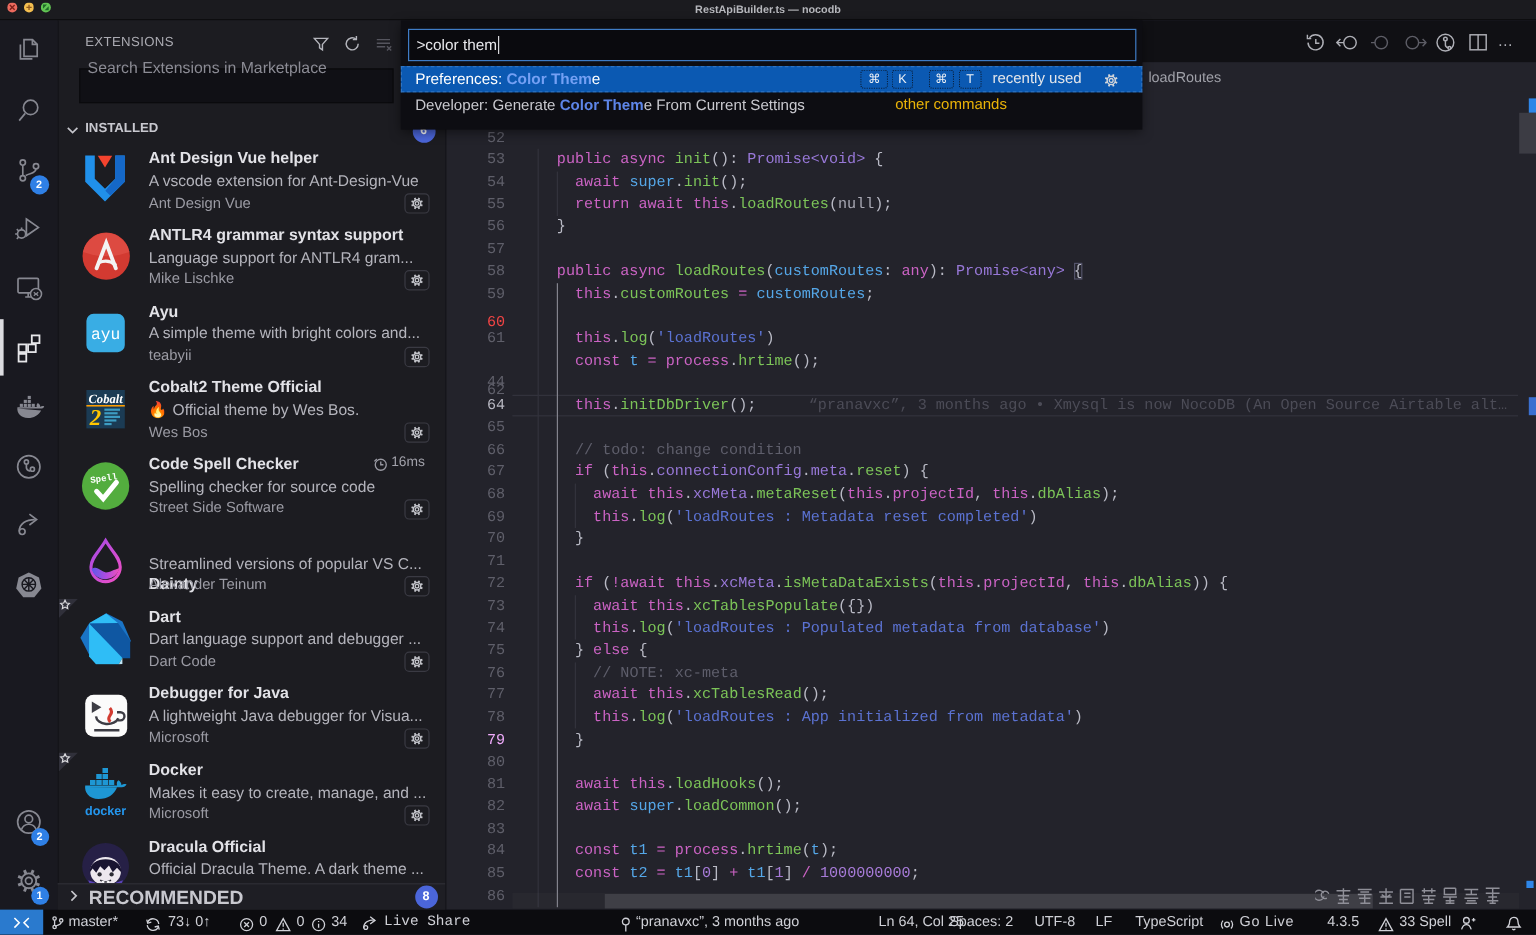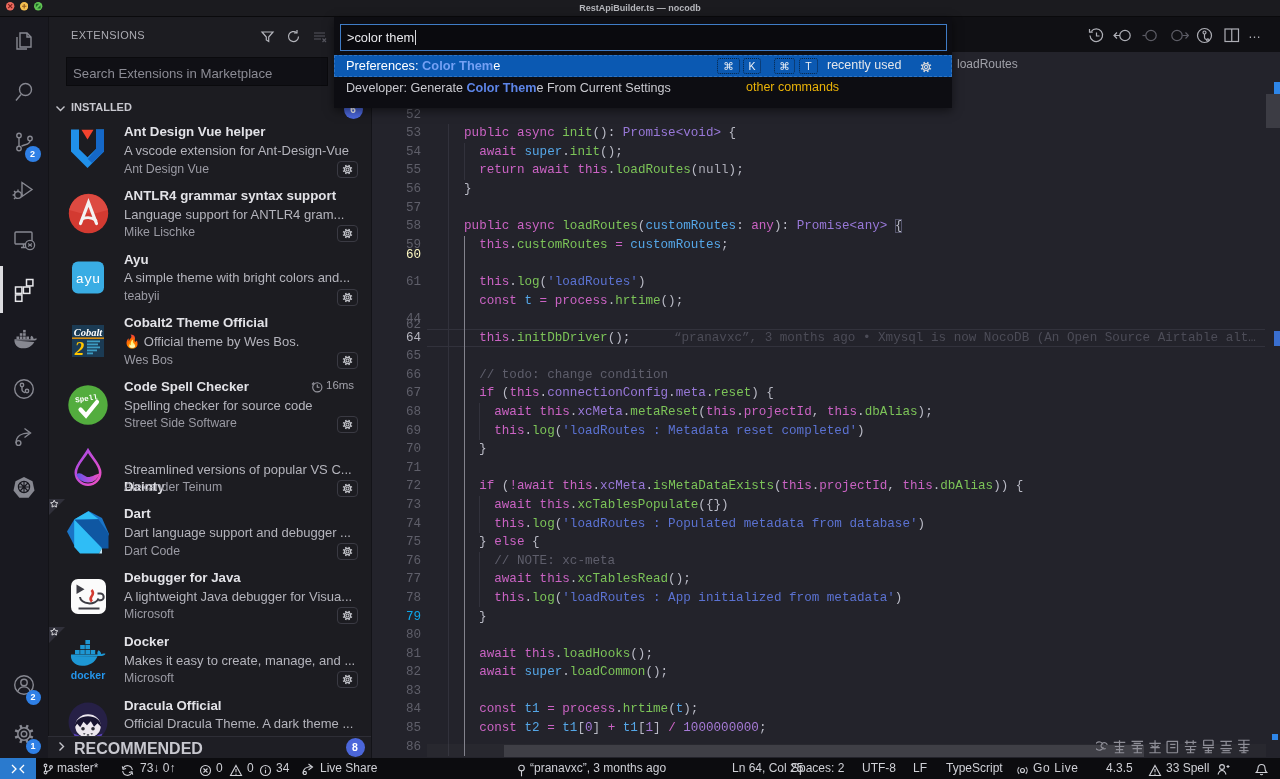--- a/index.html
+++ b/index.html
@@ -117,21 +117,21 @@
     </svg>
 <svg class="abs" style="left:286px;top:29px" width="15" height="15" viewBox="0 0 15 15">
       <path d="M12.5 7.5 a5 5 0 1 1 -1.8 -3.8" stroke="#b4b5bc" fill="none" stroke-width="1.2"></path>
       <path d="M11 1 v3 h-3" stroke="#b4b5bc" fill="none" stroke-width="1.2"></path>
     </svg>
 <svg class="abs" style="left:312px;top:29px" width="15" height="15" viewBox="0 0 15 15">
       <path d="M2 4 h11 M2 7 h11 M2 10 h7" stroke="#55555e" fill="none" stroke-width="1.2"></path>
       <path d="M10.5 9.5 l3.5 3.5 M14 9.5 l-3.5 3.5" stroke="#55555e" fill="none" stroke-width="1.2"></path>
     </svg>
 <div class="abs" style="left:66px;top:57px;width:262px;height:29px;background:#101015;border:1px solid #0a0a0d;"></div>
-<div class="abs" style="left:73px;top:59px;height:16px;line-height:29px;font-size:13.2px;color:#8b8b94;">Search Extensions in Marketplace</div>
+<div class="abs" style="left:73px;top:42px;height:16px;line-height:29px;font-size:13.2px;color:#8b8b94;">Search Extensions in Marketplace</div>
 <svg class="abs" style="left:55px;top:102.5px" width="11" height="11" viewBox="0 0 11 11">
       <path d="M1.5 3.5 l4 4 4-4" stroke="#c5c5cb" fill="none" stroke-width="1.4"></path>
     </svg>
 <div class="abs" style="left:71px;top:101px;font-size:11px;font-weight:bold;color:#c8c8cf;">INSTALLED</div>
 <div class="abs" style="left:343.5px;top:99.5px;width:19px;height:19px;border-radius:50%;background:#4b66da;color:#fff;font-size:10px;font-weight:bold;text-align:center;line-height:19px;">6</div>
 <svg class="abs" style="left:66px;top:126.2px" width="44" height="46" viewBox="0 0 44 46">
       <path d="M5 3.5 h8 v19.5 l8.5 8.2 8.5-8.2 V3.5 h8 v22 L21.5 42 5 25.5 z" fill="#2090ea"></path>
       <path d="M30 23 V3.5 h8 v22 l-12 11.6 -4.2-4.1 z" fill="#1568c8"></path>
       <path d="M15.5 3.8 h12 l-6 9.7 z" fill="#f4432e"></path>
     </svg>
@@ -325,40 +325,40 @@
 <div class="g" style="left:478.6px;top:495.99px;height:37.17px;"></div>
 <div class="g" style="left:478.6px;top:551.74px;height:55.76px;"></div>
 <div class="ln" style="left:369px;top:105.70px;color:#5f5f6a;">52</div>
 <div class="ln" style="left:369px;top:124.28px;color:#5f5f6a;">53</div>
 <div class="ln" style="left:369px;top:142.87px;color:#5f5f6a;">54</div>
 <div class="ln" style="left:369px;top:161.46px;color:#5f5f6a;">55</div>
 <div class="ln" style="left:369px;top:180.04px;color:#5f5f6a;">56</div>
 <div class="ln" style="left:369px;top:198.62px;color:#5f5f6a;">57</div>
 <div class="ln" style="left:369px;top:217.21px;color:#5f5f6a;">58</div>
 <div class="ln" style="left:369px;top:235.80px;color:#5f5f6a;">59</div>
-<div class="ln" style="left:369px;top:246px;color:#fef9c3;">60</div>
+<div class="ln" style="left:369px;top:260px;color:#ef4444;">60</div>
 <div class="ln" style="left:369px;top:272.97px;color:#5f5f6a;">61</div>
 <div class="ln" style="left:369px;top:291.55px;color:#5f5f6a;margin-top:24px;">62</div>
 <div class="ln" style="left:369px;top:310.13px;color:#5f5f6a;">44</div>
 <div class="ln" style="left:369px;top:328.72px;color:#b6b6c0;">64</div>
 <div class="ln" style="left:369px;top:347.31px;color:#5f5f6a;">65</div>
 <div class="ln" style="left:369px;top:365.89px;color:#5f5f6a;">66</div>
 <div class="ln" style="left:369px;top:384.48px;color:#5f5f6a;">67</div>
 <div class="ln" style="left:369px;top:403.06px;color:#5f5f6a;">68</div>
 <div class="ln" style="left:369px;top:421.64px;color:#5f5f6a;">69</div>
 <div class="ln" style="left:369px;top:440.23px;color:#5f5f6a;">70</div>
 <div class="ln" style="left:369px;top:458.81px;color:#5f5f6a;">71</div>
 <div class="ln" style="left:369px;top:477.40px;color:#5f5f6a;">72</div>
 <div class="ln" style="left:369px;top:495.99px;color:#5f5f6a;">73</div>
 <div class="ln" style="left:369px;top:514.57px;color:#5f5f6a;">74</div>
 <div class="ln" style="left:369px;top:533.16px;color:#5f5f6a;">75</div>
 <div class="ln" style="left:369px;top:551.74px;color:#5f5f6a;">76</div>
 <div class="ln" style="left:369px;top:570.33px;color:#5f5f6a;">77</div>
 <div class="ln" style="left:369px;top:588.91px;color:#5f5f6a;">78</div>
-<div class="ln" style="left:369px;top:607.50px;color:#0ea5e9;">79</div>
+<div class="ln" style="left:369px;top:607.50px;color:#f0abfc;">79</div>
 <div class="ln" style="left:369px;top:626.08px;color:#5f5f6a;">80</div>
 <div class="ln" style="left:369px;top:644.67px;color:#5f5f6a;">81</div>
 <div class="ln" style="left:369px;top:663.25px;color:#5f5f6a;">82</div>
 <div class="ln" style="left:369px;top:681.84px;color:#5f5f6a;">83</div>
 <div class="ln" style="left:369px;top:700.42px;color:#5f5f6a;">84</div>
 <div class="ln" style="left:369px;top:719.01px;color:#5f5f6a;">85</div>
 <div class="ln" style="left:369px;top:737.59px;color:#5f5f6a;">86</div>
 <div class="cl" style="top:124.28px;"><span class="p">  </span><span class="k">public async</span><span class="p"> </span><span class="f">init</span><span class="p">():</span><span class="p"> </span><span class="t">Promise&lt;void&gt;</span><span class="p"> {</span></div>
 <div class="cl" style="top:142.87px;"><span class="p">    </span><span class="k">await</span><span class="p"> </span><span class="v">super</span><span class="p">.</span><span class="f">init</span><span class="p">();</span></div>
 <div class="cl" style="top:161.46px;"><span class="p">    </span><span class="k">return</span><span class="p"> </span><span class="k">await</span><span class="p"> </span><span class="k">this</span><span class="p">.</span><span class="f">loadRoutes</span><span class="p">(</span><span class="d">null</span><span class="p">);</span></div>
@@ -493,21 +493,21 @@
 <svg class="abs" style="left:259px;top:763.5px" width="13" height="13" viewBox="0 0 13 13">
       <circle cx="6.5" cy="6.5" r="5" stroke="#cfd0d6" fill="none" stroke-width="1.1"></circle>
       <path d="M6.5 5.8 v3.4 M6.5 3.4 v1" stroke="#cfd0d6" fill="none" stroke-width="1.1"></path>
     </svg>
 <div class="sbi" style="left:276px;top:758px;">34</div>
 <svg class="abs" style="left:301px;top:763px" width="14" height="12" viewBox="0 0 14 12">
       <path d="M2 10.5 c0-5 4-7 9-7" stroke="#cfd0d6" fill="none" stroke-width="1.1"></path>
       <path d="M7.5 1 l4 3 -4 3" stroke="#cfd0d6" fill="none" stroke-width="1.1"></path>
       <circle cx="3.8" cy="10" r="1.6" stroke="#cfd0d6" fill="none" stroke-width="1.1"></circle>
     </svg>
-<div class="sbi" style="left:320px;top:758px;">Live Share</div>
+<div class="sbi" style="left:320px;top:758px;font-family:Liberation Mono, monospace;">Live Share</div>
 <svg class="abs" style="left:516px;top:763.5px" width="11" height="13" viewBox="0 0 11 13">
       <circle cx="5.5" cy="4" r="2.8" stroke="#cfd0d6" fill="none" stroke-width="1.1"></circle>
       <path d="M5.5 6.8 v5.5" stroke="#cfd0d6" fill="none" stroke-width="1.1"></path>
     </svg>
 <div class="sbi" style="left:530px;top:758px;">“pranavxc”, 3 months ago</div>
 <div class="sbi" style="left:700px;top:758px;margin-left:32px;">Ln 64, Col 25</div>
 <div class="sbi" style="left:791px;top:758px;">Spaces: 2</div>
 <div class="sbi" style="left:862px;top:758px;">UTF-8</div>
 <div class="sbi" style="left:913px;top:758px;">LF</div>
 <div class="sbi" style="left:946px;top:758px;">TypeScript</div>

